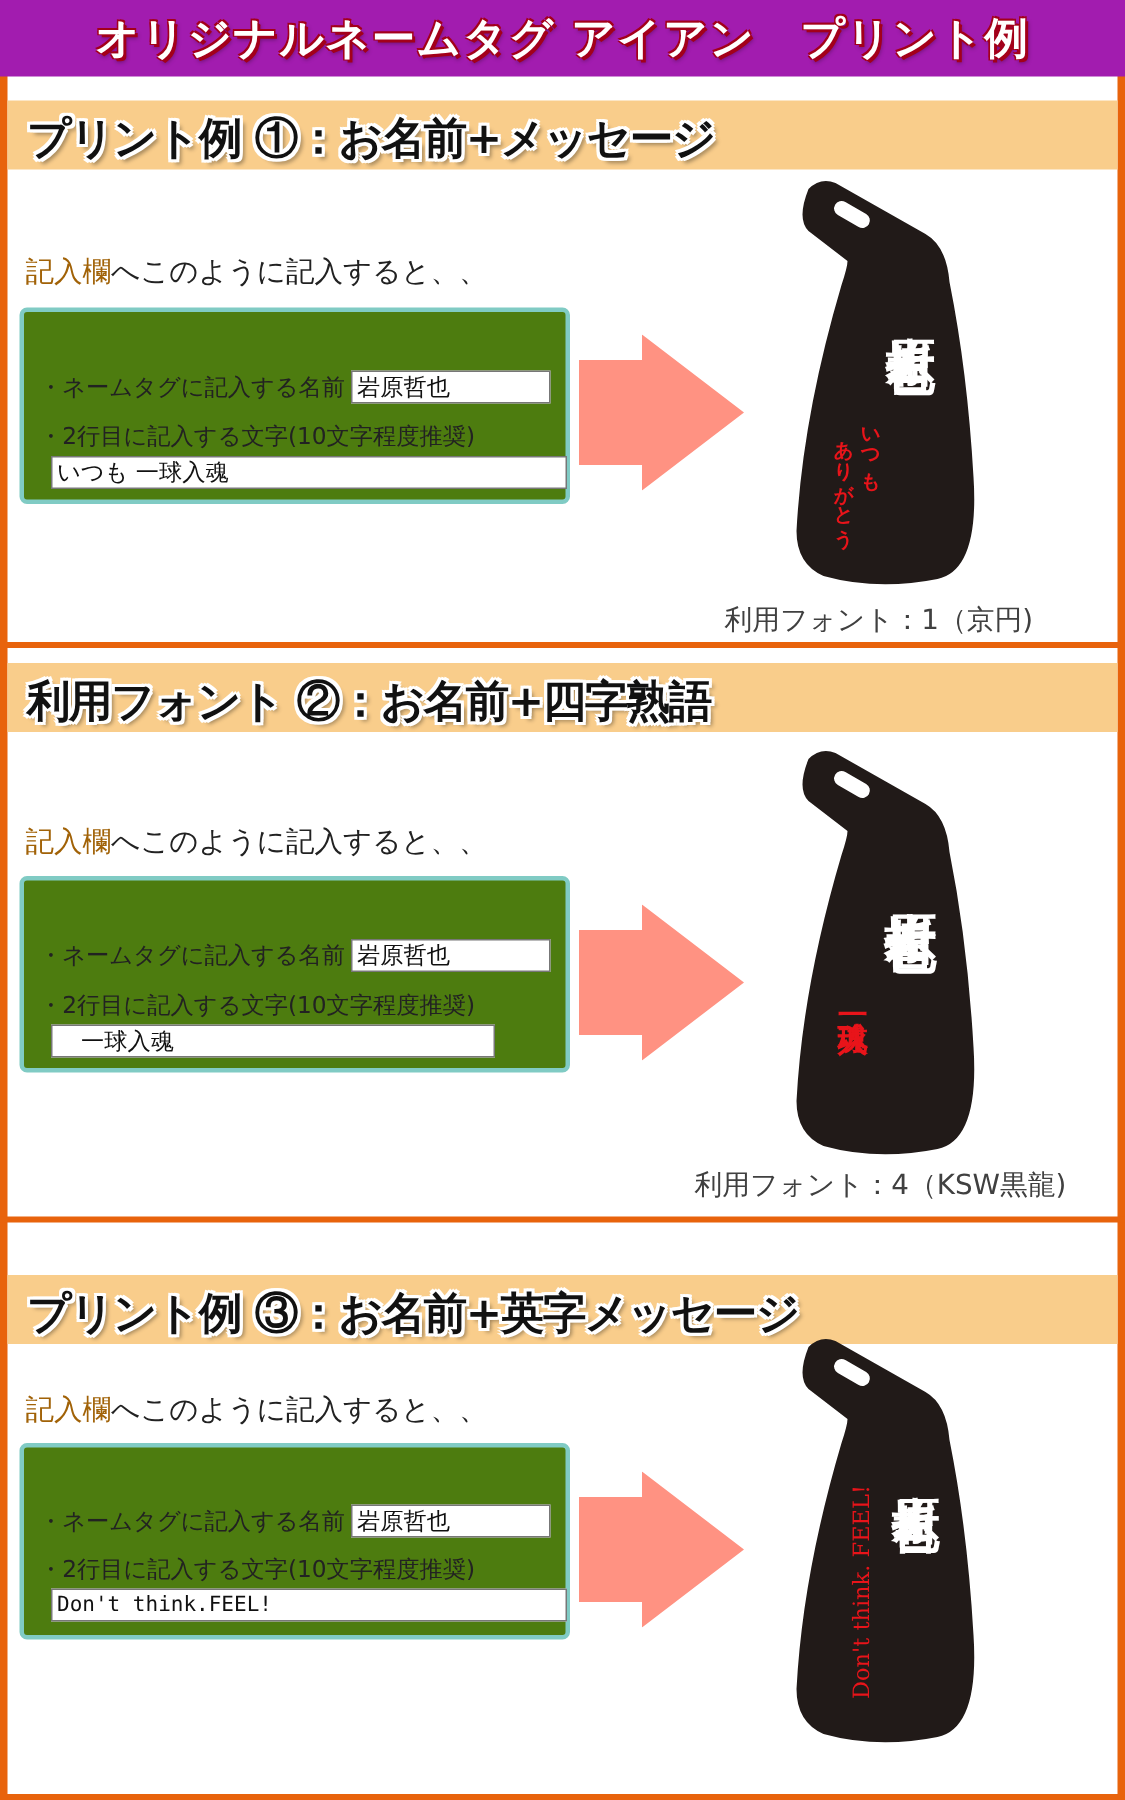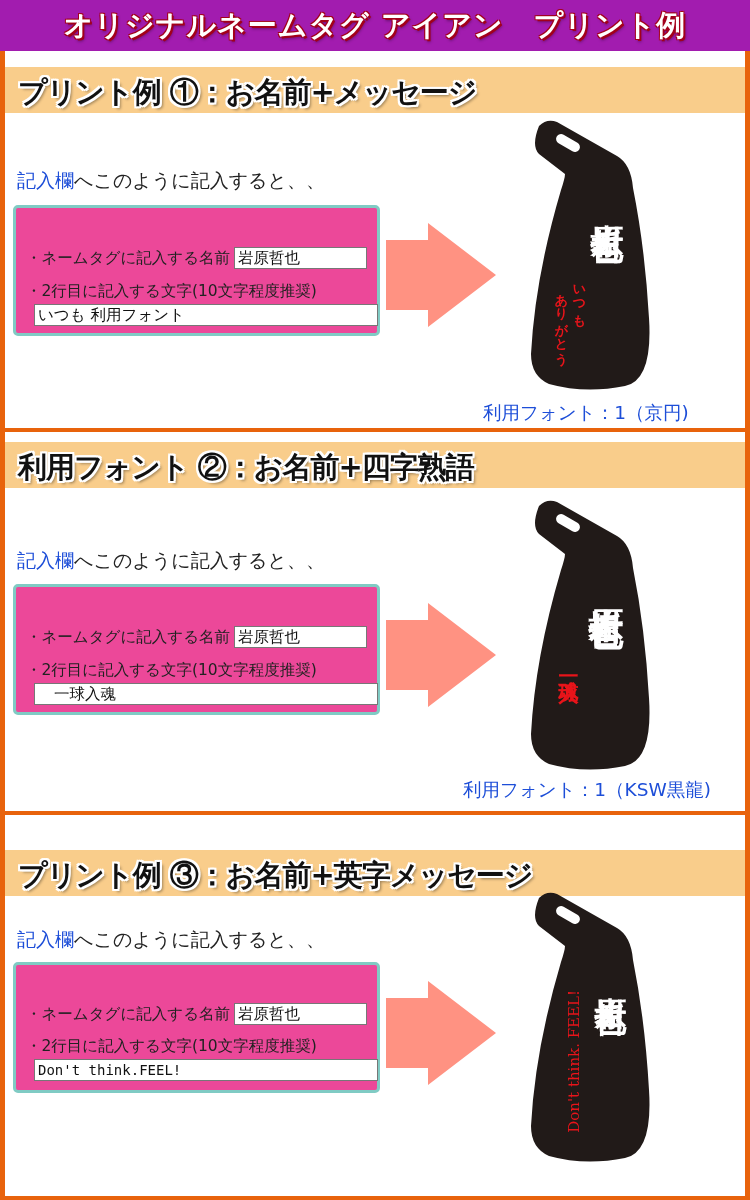--- a/index.html
+++ b/index.html
@@ -38,40 +38,40 @@
     margin-left: 13px; font-size: 29px; font-weight: bold; color: #111;
     font-family: "DejaVu Serif", "Liberation Serif", serif;
     letter-spacing: -1px;
     text-shadow: 2px 0 0 #fff, -2px 0 0 #fff, 0 2px 0 #fff, 0 -2px 0 #fff, 2px 2px 0 #fff, -2px -2px 0 #fff, 2px -2px 0 #fff, -2px 2px 0 #fff, 3px 3px 3px rgba(0,0,0,0.4);
     white-space: pre;
   }
   .intro {
     position: absolute; left: 12px; font-size: 19px; color: #222;
     font-family: "DejaVu Sans", sans-serif; white-space: nowrap;
   }
-  .intro .hl { color: #1d4ed8; }
+  .intro .hl { color: #a16207; }
   .form-box {
     position: absolute; left: 8px; width: 367px; height: 131px;
-    border: 3px solid #80cbc4; border-radius: 5px; background: #ec4899;
+    border: 3px solid #80cbc4; border-radius: 5px; background: #4d7c0f;
     box-sizing: border-box;
   }
   .form-row {
     position: absolute; left: 10px; font-size: 15.5px; color: #222;
     white-space: nowrap; display: flex; align-items: center;
   }
   .field {
     display: inline-block; border: 1px solid #777; background: #fff;
     height: 22px; box-sizing: border-box; font-size: 15.5px; line-height: 20px;
     padding: 0 3px; color: #111; white-space: nowrap; overflow: hidden;
   }
   .field.mono { font-family: "DejaVu Sans Mono", monospace; font-size: 14px; }
   .arrow { position: absolute; left: 381px; width: 110px; height: 104px; }
   .tag { position: absolute; left: 520px; width: 130px; height: 275px; }
   .font-note {
-    position: absolute; font-size: 18.5px; color: #1d4ed8; white-space: nowrap;
+    position: absolute; font-size: 18.5px; color: #404040; white-space: nowrap;
     font-family: "DejaVu Sans", sans-serif;
   }
   .tag-name {
     position: absolute; color: #fff; font-weight: bold; font-size: 33px;
     writing-mode: vertical-rl; font-family: "DejaVu Serif", serif;
     letter-spacing: 2px; line-height: 1;
   }
   .tag-msg {
     position: absolute; color: #e8141a; font-weight: bold; line-height: 1;
     font-family: "DejaVu Serif", serif;
@@ -97,21 +97,21 @@
 
   <div class="form-box" style="top:205px;">
     <div class="form-row" style="top:39px;">
       <span>・ネームタグに記入する名前</span>
       <span class="field" style="width:133px; margin-left:4px;">岩原哲也</span>
     </div>
     <div class="form-row" style="top:73px;">
       <span>・2行目に記入する文字(10文字程度推奨)</span>
     </div>
     <div class="form-row" style="top:96px; left:18px;">
-      <span class="field" style="width:344px;">いつも 利用フォント</span>
+      <span class="field" style="width:344px;">いつも 一球入魂</span>
     </div>
   </div>
 
   <svg class="arrow" style="top:223px;" viewBox="0 0 110 104">
     <polygon points="0,17 42,17 42,0 110,52 42,104 42,87 0,87" fill="#ff9282"></polygon>
   </svg>
 
   <div class="tag" style="top:118px;">
     <svg width="130" height="275" viewBox="0 0 130 275" style="position:absolute;left:0;top:0;">
       <path d="M14,8 Q22,0 32,4 L92,38 Q106,46 108,70 Q120,130 124,200 Q128,262 100,268 Q60,276 24,266 Q6,258 6,236 Q10,160 36,72 Q40,60 40,56 L14,36 Q6,28 14,8 Z" fill="#211a18"></path>
@@ -138,38 +138,38 @@
 
   <div class="form-box" style="top:584px;">
     <div class="form-row" style="top:39px;">
       <span>・ネームタグに記入する名前</span>
       <span class="field" style="width:133px; margin-left:4px;">岩原哲也</span>
     </div>
     <div class="form-row" style="top:73px;">
       <span>・2行目に記入する文字(10文字程度推奨)</span>
     </div>
     <div class="form-row" style="top:96px; left:18px;">
-      <span class="field" style="width:344px;padding-left:19px;">一球入魂</span>
+      <span class="field" style="width:296px;padding-left:19px;">一球入魂</span>
     </div>
   </div>
 
   <svg class="arrow" style="top:603px;" viewBox="0 0 110 104">
     <polygon points="0,17 42,17 42,0 110,52 42,104 42,87 0,87" fill="#ff9282"></polygon>
   </svg>
 
   <div class="tag" style="top:498px;">
     <svg width="130" height="275" viewBox="0 0 130 275" style="position:absolute;left:0;top:0;">
       <path d="M14,8 Q22,0 32,4 L92,38 Q106,46 108,70 Q120,130 124,200 Q128,262 100,268 Q60,276 24,266 Q6,258 6,236 Q10,160 36,72 Q40,60 40,56 L14,36 Q6,28 14,8 Z" fill="#211a18"></path>
       <rect x="30" y="20" width="26" height="10" rx="5" transform="rotate(30 43 25)" fill="#fff"></rect>
     </svg>
     <div class="tag-name" style="left:64px; top:82px; font-size:35px;">岩原哲也</div>
     <div class="tag-msg" style="left:34px; top:168px; writing-mode:vertical-rl; font-size:20px;">一球入魂</div>
   </div>
 
-  <div class="font-note" style="left:458px; top:777px;">利用フォント：1（KSW黒龍)</div>
+  <div class="font-note" style="left:458px; top:777px;">利用フォント：4（KSW黒龍)</div>
 </div>
 
 <div class="separator" style="top:811px;"></div>
 
 <div class="section" style="top:0;">
   <div class="section-header" style="top:850px;">
     <span class="section-title">プリント例 ③：お名前+英字メッセージ</span>
   </div>
 
   <div class="intro" style="top:927px;">

